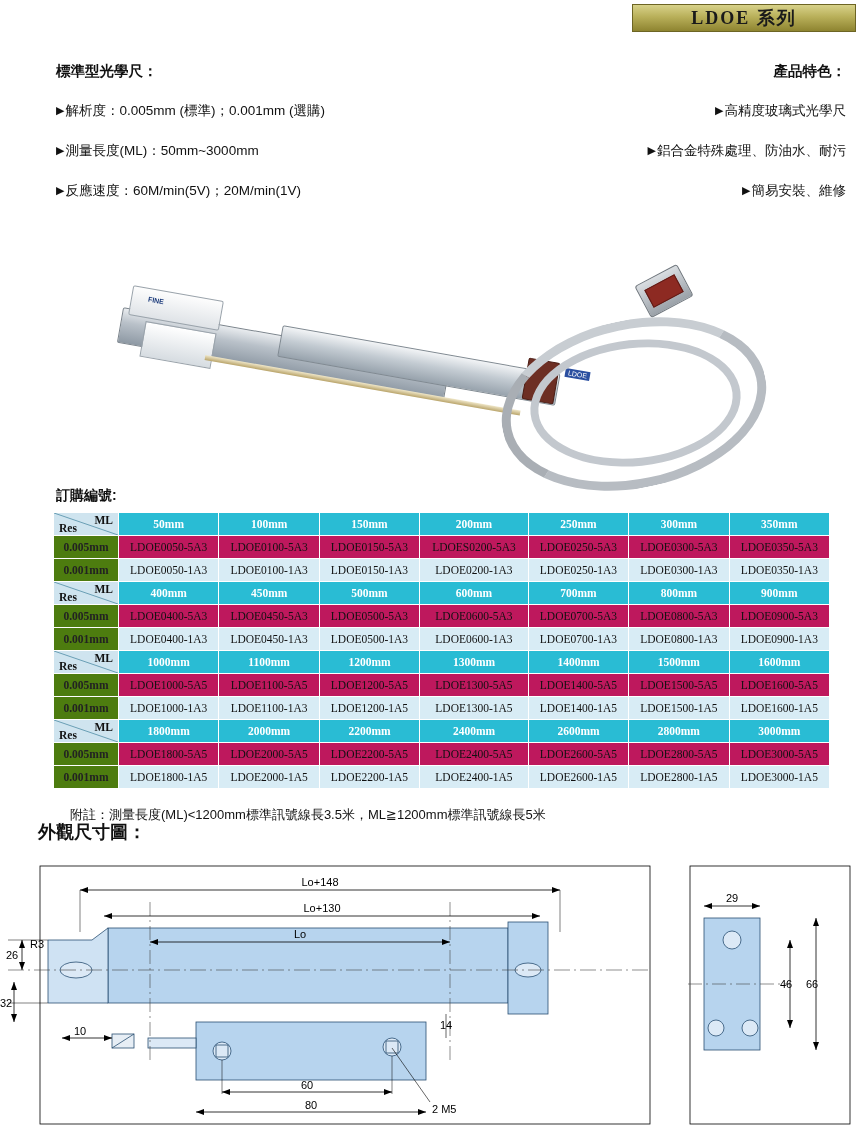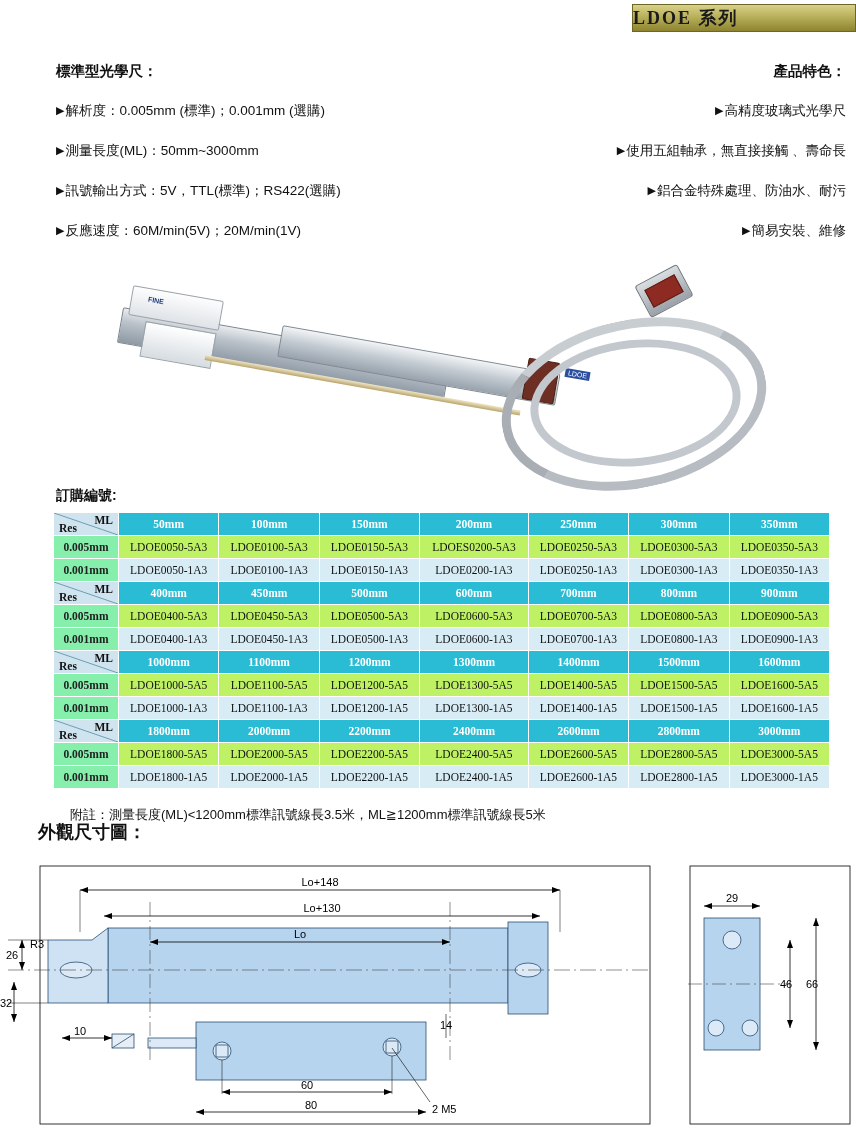--- a/index.html
+++ b/index.html
@@ -9,21 +9,21 @@
     font-family:"Liberation Sans","DejaVu Sans",sans-serif;
     color:#111;
     position:relative;
     overflow:hidden;
   }
   
   .banner{
     position:absolute;top:4px;right:0;width:222px;height:26px;
     background:linear-gradient(#d8d28a,#b9b05a 45%,#8e8430);
     border:1px solid #6d6524;
-    display:flex;align-items:center;
+    display:flex;align-items:center;justify-content:center;
   }
   .banner .title{
     font-family:"Liberation Serif","DejaVu Serif",serif;
     font-weight:bold;font-size:18px;letter-spacing:2px;color:#1a1a1a;
   }
   
   .specs{position:absolute;top:62px;left:0;width:700px;height:160px;}
   .col-left{position:absolute;left:56px;top:0;width:470px;}
   .col-right{position:absolute;left:546px;top:0;width:300px;text-align:right;}
   .spec-head{font-size:14.5px;font-weight:bold;color:#111;margin-bottom:7px;}
@@ -111,51 +111,49 @@
   td.hdr-res .res{position:absolute;left:5px;bottom:1px;text-align:right;}
   td.hdr-res .ml{position:absolute;right:5px;top:1px;}
   td.hdr-res .slash{
     position:absolute;left:0;top:0;width:100%;height:100%;
   }
   td.hdr-ml{
     background:#29bcd4;color:#ffffff;font-weight:bold;
     font-family:"Liberation Sans",sans-serif;font-size:11.5px;
   }
   td.res-label{
-    background:#86efac;font-family:"Liberation Sans",sans-serif;
+    background:#4d7c0f;font-family:"Liberation Sans",sans-serif;
     font-size:11px;font-weight:bold;color:#222;
   }
-  td.cell-a{background:#bef264;}
+  td.cell-a{background:#be185d;}
   td.cell-b{background:#d8ecf5;}
   .note{
     position:absolute;left:60px;top:806px;font-size:13px;margin-left:10px;
   }
   
   .dim-title{position:absolute;left:38px;top:820px;font-size:18px;font-weight:bold;}
   .drawing{position:absolute;left:0;top:862px;width:856px;height:267px;}
 </style>
 </head>
 <body>
 
 <div class="banner">
   <span class="title">LDOE 系列</span>
 </div>
 
 <div class="specs">
   <div class="col-left">
     <div class="spec-head">標準型光學尺：</div>
     <div class="spec-item"><span class="bullet">▶</span><span>解析度：0.005mm (標準)；0.001mm (選購)</span></div>
     <div class="spec-item"><span class="bullet">▶</span><span>測量長度(ML)：50mm~3000mm</span></div>
-    <div class="spec-item"><span class="bullet">▶</span><span>訊號輸出方式：5V，TTL(標準)；RS422(選購)</span></div>
     <div class="spec-item"><span class="bullet">▶</span><span>反應速度：60M/min(5V)；20M/min(1V)</span></div>
   </div>
   <div class="col-right">
     <div class="spec-head">產品特色：</div>
     <div class="spec-item"><span class="bullet">▶</span><span>高精度玻璃式光學尺</span></div>
-    <div class="spec-item"><span class="bullet">▶</span><span>使用五組軸承，無直接接觸 、壽命長</span></div>
     <div class="spec-item"><span class="bullet">▶</span><span>鋁合金特殊處理、防油水、耐污</span></div>
     <div class="spec-item"><span class="bullet">▶</span><span>簡易安裝、維修</span></div>
   </div>
 </div>
 
 <div class="photo">
   <div class="scale-body"></div>
   <div class="scale-body2"></div>
   <div class="scale-head"></div>
   <div class="scale-slider"></div>

